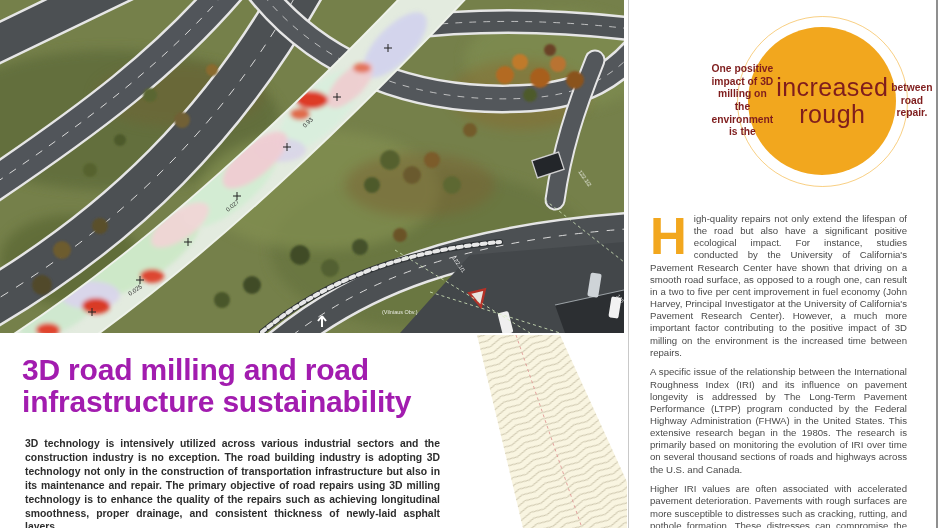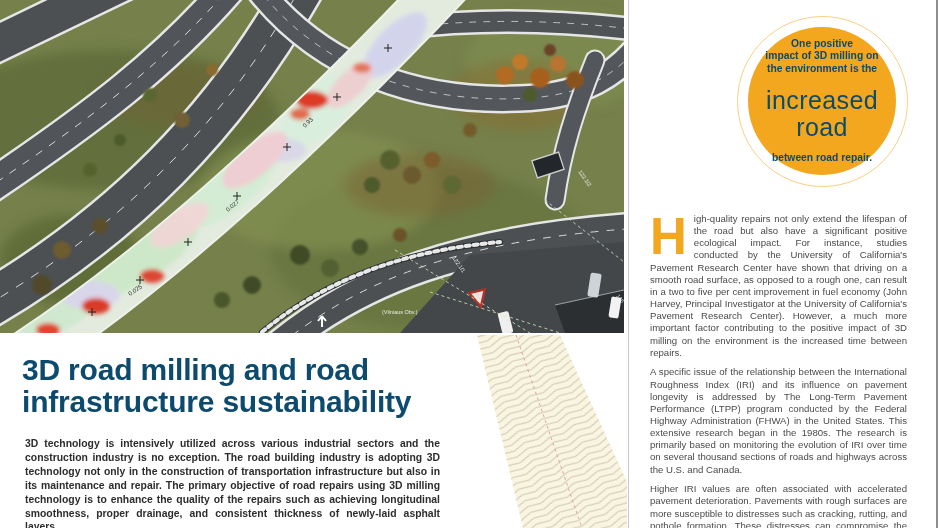--- a/index.html
+++ b/index.html
@@ -9,34 +9,34 @@
   }
   .left-page{position:absolute;left:0;top:0;width:627px;height:528px;overflow:hidden;background:#fff;}
   .right-page{position:absolute;left:631px;top:0;width:305px;height:528px;background:#fff;}
   .photo{position:absolute;left:0;top:0;width:624px;height:333px;display:block;}
   .deco{position:absolute;left:450px;top:330px;width:200px;height:198px;display:block;}
   .gutter-line{position:absolute;left:628px;top:0;width:1px;height:528px;background:#c9c9c9;}
   .edge-line{position:absolute;left:936px;top:0;width:2px;height:528px;background:#8f8f8f;}
   .page-title{
     position:absolute;left:22px;top:354px;width:460px;margin:0;
     font-size:30px;line-height:32px;font-weight:700;letter-spacing:-0.2px;
-    color:#0c4a6e;white-space:pre-line;
+    color:#a21caf;white-space:pre-line;
   }
   .intro{
     position:absolute;left:25px;top:437px;width:415px;margin:0;
     font-size:10.4px;line-height:13.9px;font-weight:700;color:#2d2d2d;text-align:justify;
   }
   .badge-ring{
     position:absolute;left:737px;top:16px;width:169px;height:169px;border-radius:50%;
     border:1px solid rgba(242,167,30,0.55);
   }
   .badge{
     position:absolute;left:748px;top:27px;width:148px;height:148px;border-radius:50%;
-    background:#F2A71E;color:#0c4a6e;display:flex;flex-direction:column;
-    align-items:center;justify-content:center;text-align:center;gap:11px;
+    background:#F2A71E;color:#7f1d1d;display:flex;flex-direction:row;
+    align-items:center;justify-content:center;text-align:center;gap:3px;
   }
   .badge-small{font-size:10.3px;line-height:12.6px;font-weight:700;white-space:pre-line;}
   .badge-big{font-size:25px;line-height:27px;font-weight:400;letter-spacing:0.4px;}
   .article{
     position:absolute;left:650px;top:213px;width:257px;
     font-size:9.6px;line-height:12.15px;color:#4a4a4a;text-align:justify;
   }
   .article p{margin:0 0 7.5px 0;}
   .dropcap{
     float:left;font-size:51px;line-height:41px;font-weight:700;color:#F2A71E;
@@ -234,21 +234,21 @@
     <p class="intro">3D technology is intensively utilized across various industrial sectors and the construction industry is no exception. The road building industry is adopting 3D technology not only in the construction of transportation infrastructure but also in its maintenance and repair. The primary objective of road repairs using 3D milling technology is to enhance the quality of the repairs such as achieving longitudinal smoothness, proper drainage, and consistent thickness of newly-laid asphalt layers.</p>
   </div>
 
   <div class="right-page"></div>
 
   <div class="badge-ring"></div>
   <div class="badge">
     <div class="badge-small">One positive
 impact of 3D milling on
 the environment is the</div>
-    <div class="badge-big">increased road</div>
+    <div class="badge-big">increased rough</div>
     <div class="badge-small">between road repair.</div>
   </div>
 
   <div class="article">
     <p><span class="dropcap">H</span><span>igh-quality repairs not only extend the lifespan of the road but also have a significant positive ecological impact. For instance, studies conducted by the University of California's Pavement Research Center have shown that driving on a smooth road surface, as opposed to a rough one, can result in a two to five per cent improvement in fuel economy (John Harvey, Principal Investigator at the University of California's Pavement Research Center). However, a much more important factor contributing to the positive impact of 3D milling on the environment is the increased time between repairs.</span></p>
     <p>A specific issue of the relationship between the International Roughness Index (IRI) and its influence on pavement longevity is addressed by The Long-Term Pavement Performance (LTPP) program conducted by the Federal Highway Administration (FHWA) in the United States. This extensive research began in the 1980s. The research is primarily based on monitoring the evolution of IRI over time on several thousand sections of roads and highways across the U.S. and Canada.</p>
     <p>Higher IRI values are often associated with accelerated pavement deterioration. Pavements with rough surfaces are more susceptible to distresses such as cracking, rutting, and pothole formation. These distresses can compromise the structural integrity of the pavement and reduce its service life.</p>
 
   </div>
 

